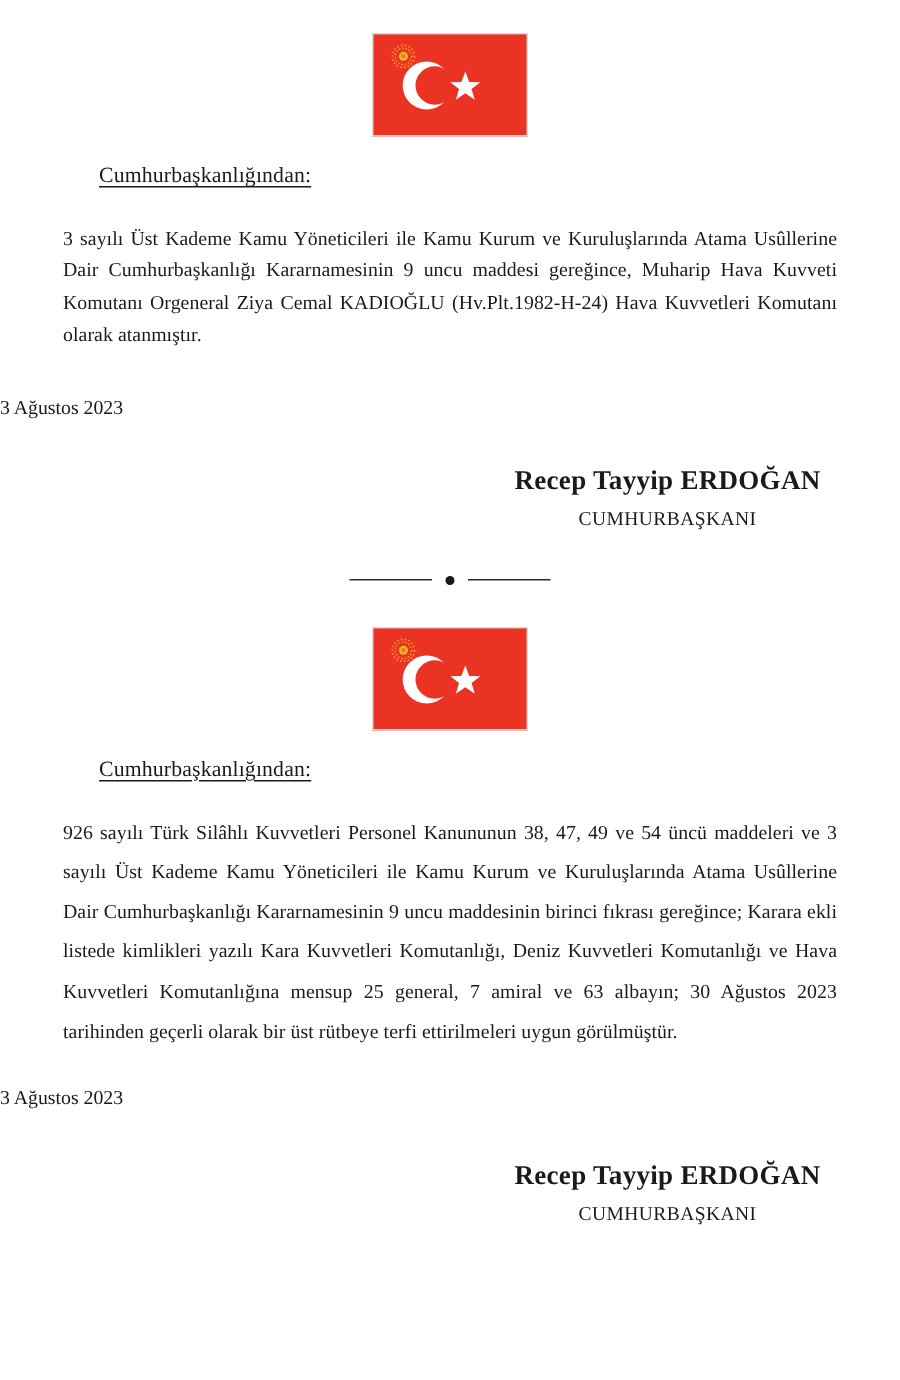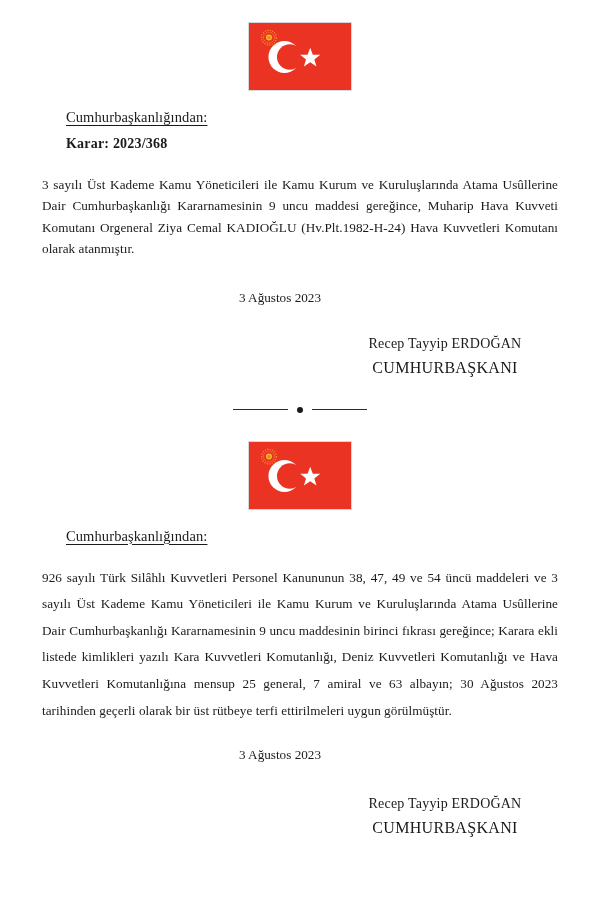--- a/index.html
+++ b/index.html
@@ -71,38 +71,38 @@
     line-height: 1.62;
     letter-spacing: 0.05px;
     hyphens: none;
   }
   .body-text.loose {
     line-height: 2.02;
   }
 
   
   .doc-date {
-    text-align: center;
+    text-align: left;
     font-size: 13.2px;
     padding-right: 40px;
   }
 
   
   .signature {
     text-align: center;
     padding-left: 290px;
   }
   .sig-name {
-    font-size: 14px;
-    font-weight: normal;
+    font-size: 18px;
+    font-weight: bold;
     letter-spacing: 0.2px;
     white-space: nowrap;
   }
   .sig-title {
-    font-size: 16px;
+    font-size: 13px;
     font-weight: 400;
     letter-spacing: 0.3px;
     margin-top: 7px;
     white-space: nowrap;
   }
 
   
   .divider {
     display: flex;
     align-items: center;
@@ -145,21 +145,20 @@
             <circle cx="20" cy="15" r="1.7" fill="#E8890B"></circle>
           </g>
         </svg>
       </div>
     </div>
 
     <div class="issuer-row" style="margin-top:17px;">
       <span class="issuer">Cumhurbaşkanlığından:</span>
     </div>
 
-    <div class="karar" style="margin-top:10px;">Karar: 2023/368</div>
 
     <p class="body-text" style="margin-top:22px;">3 sayılı Üst Kademe Kamu Yöneticileri ile Kamu Kurum ve Kuruluşlarında Atama Usûllerine Dair Cumhurbaşkanlığı Kararnamesinin 9 uncu maddesi gereğince, Muharip Hava Kuvveti Komutanı Orgeneral Ziya Cemal KADIOĞLU (Hv.Plt.1982-H-24) Hava Kuvvetleri Komutanı olarak atanmıştır.</p>
 
     <div class="doc-date" style="margin-top:30px;">3 Ağustos 2023</div>
 
     <div class="signature" style="margin-top:30px;">
       <div class="sig-name">Recep Tayyip ERDOĞAN</div>
       <div class="sig-title">CUMHURBAŞKANI</div>
     </div>
 

